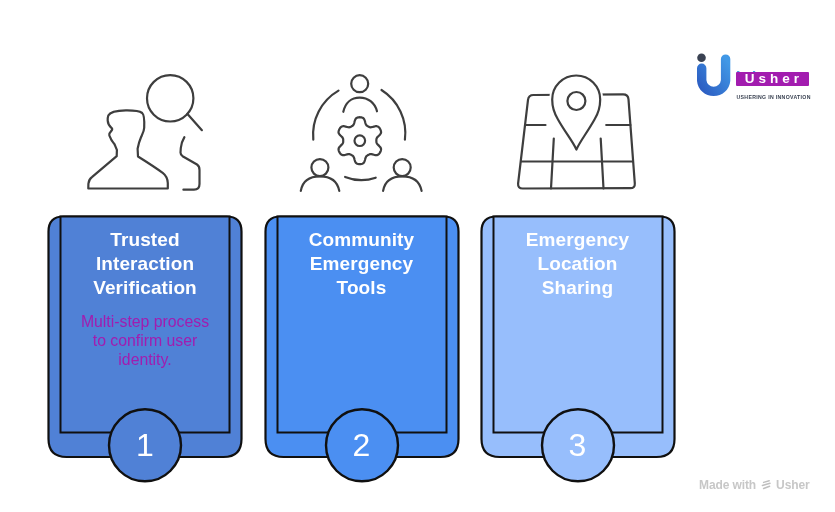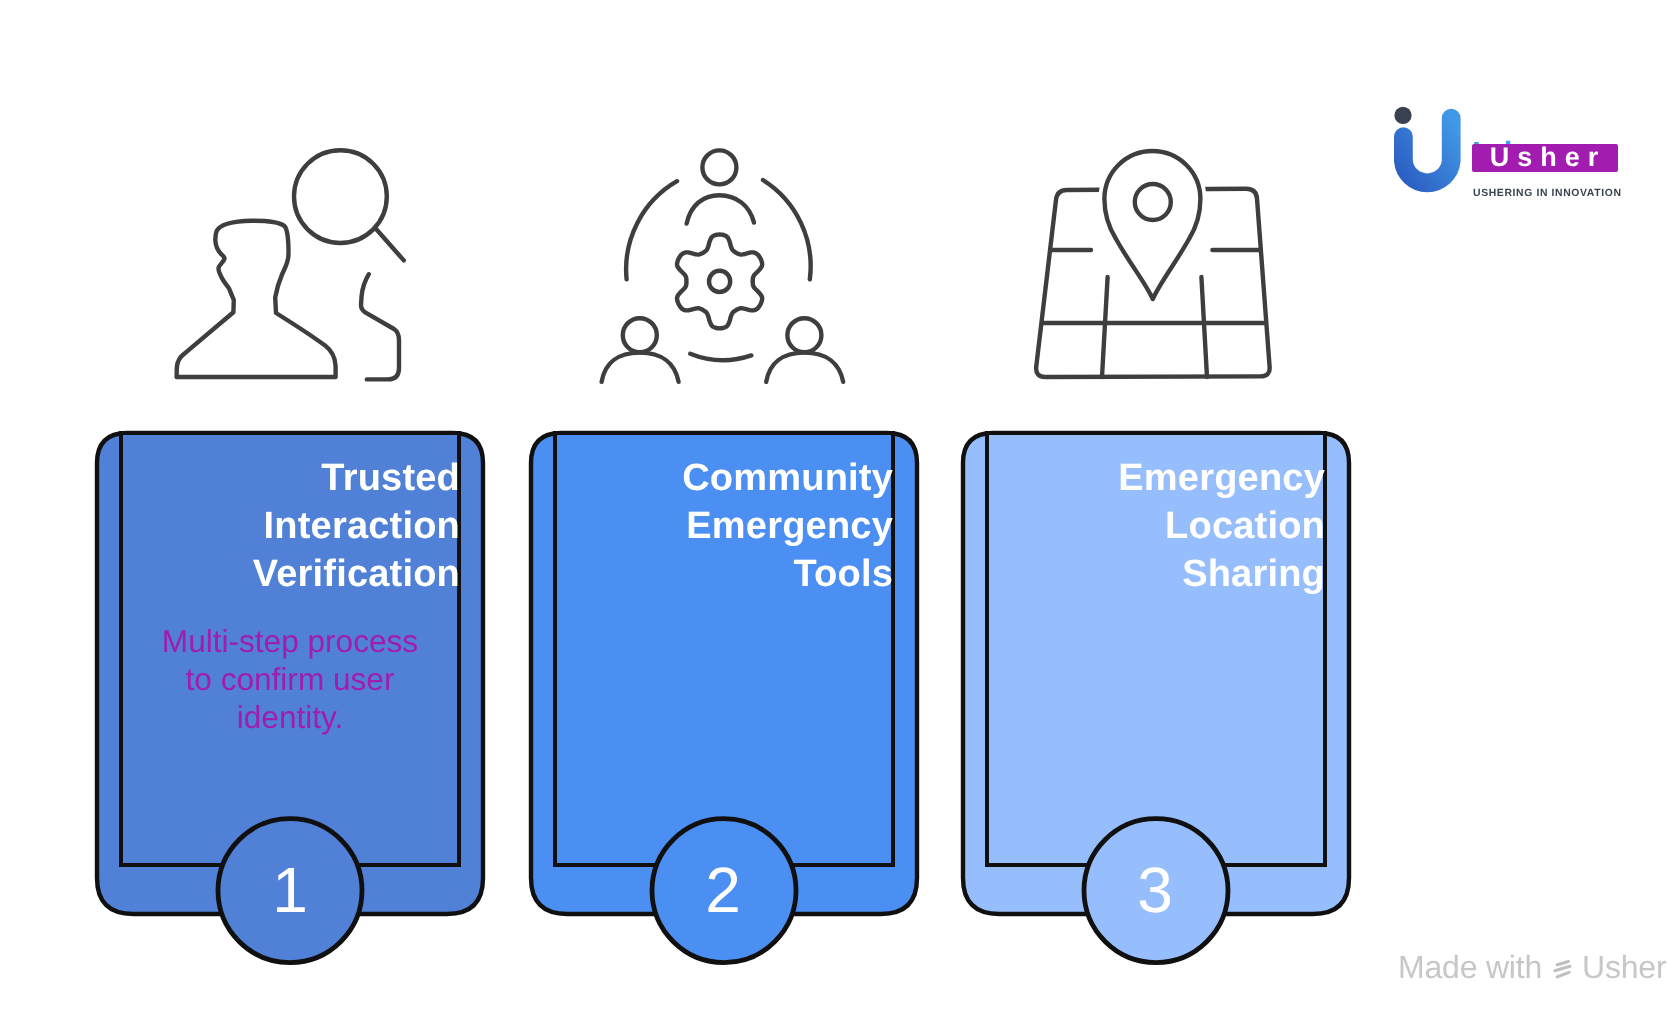--- a/index.html
+++ b/index.html
@@ -12,21 +12,21 @@
   #icon-user-search{left:84px;top:66px;}
   #icon-community{left:299px;top:64px;}
   #icon-map-pin{left:516px;top:71px;}
 
   
   .card{position:absolute;top:213px;width:200px;height:272px;}
   .card-0{left:45px;}
   .card-1{left:261.5px;}
   .card-2{left:477.5px;}
   .card-shape{position:absolute;left:0;top:0;}
-  .card-title{position:absolute;left:15px;top:15px;width:170px;text-align:right;
+  .card-title{position:absolute;left:15px;top:15px;width:170px;text-align:center;
       color:#ffffff;font-size:19px;line-height:23.8px;font-weight:bold;
       white-space:pre-line;letter-spacing:0.1px;}
   .card-desc{position:absolute;left:10px;top:99px;width:180px;text-align:center;
       color:#a21caf;font-size:15.8px;line-height:19px;font-weight:normal;
       white-space:pre-line;}
   .card-number{position:absolute;left:0;top:196.3px;width:200px;height:72px;
       display:flex;align-items:center;justify-content:center;
       color:#ffffff;font-size:32px;font-weight:normal;}
 
   
@@ -36,21 +36,21 @@
       font-size:16px;font-weight:bold;letter-spacing:6px;color:#4b9fe4;line-height:13px;margin-top:14px;}
   .logo-usher-box{position:absolute;left:43px;top:24.5px;width:73px;height:14px;
       background:#a21caf;border-radius:1px;display:flex;align-items:flex-start;justify-content:center;}
   .logo-usher{color:#ffffff;font-size:13.5px;font-weight:bold;letter-spacing:4px;
       line-height:14px;padding-left:3px;}
   .logo-tagline{position:absolute;left:43.5px;top:46.5px;width:75px;
       font-size:5.2px;font-weight:bold;letter-spacing:0.32px;color:#3a4252;white-space:nowrap;}
 
   
   .watermark{position:absolute;left:699px;top:477px;height:15px;display:flex;
-      align-items:center;gap:4px;color:#c7c7c7;font-size:16px;letter-spacing:-0.1px;}
+      align-items:center;gap:4px;color:#c7c7c7;font-size:12px;letter-spacing:-0.1px;font-weight:bold;}
   .watermark .wm-icon{display:block;}
 </style>
 </head>
 <body>
 
 <div class="stage">
 
   <svg id="icon-user-search" class="topic-icon" width="126" height="126" viewBox="0 0 126 126" fill="none">
     <g stroke="#3e3e3e" stroke-width="2.2" stroke-linecap="round" stroke-linejoin="round" fill="none">
       <path d="M 4.3,122.5 L 4.4,117.8

